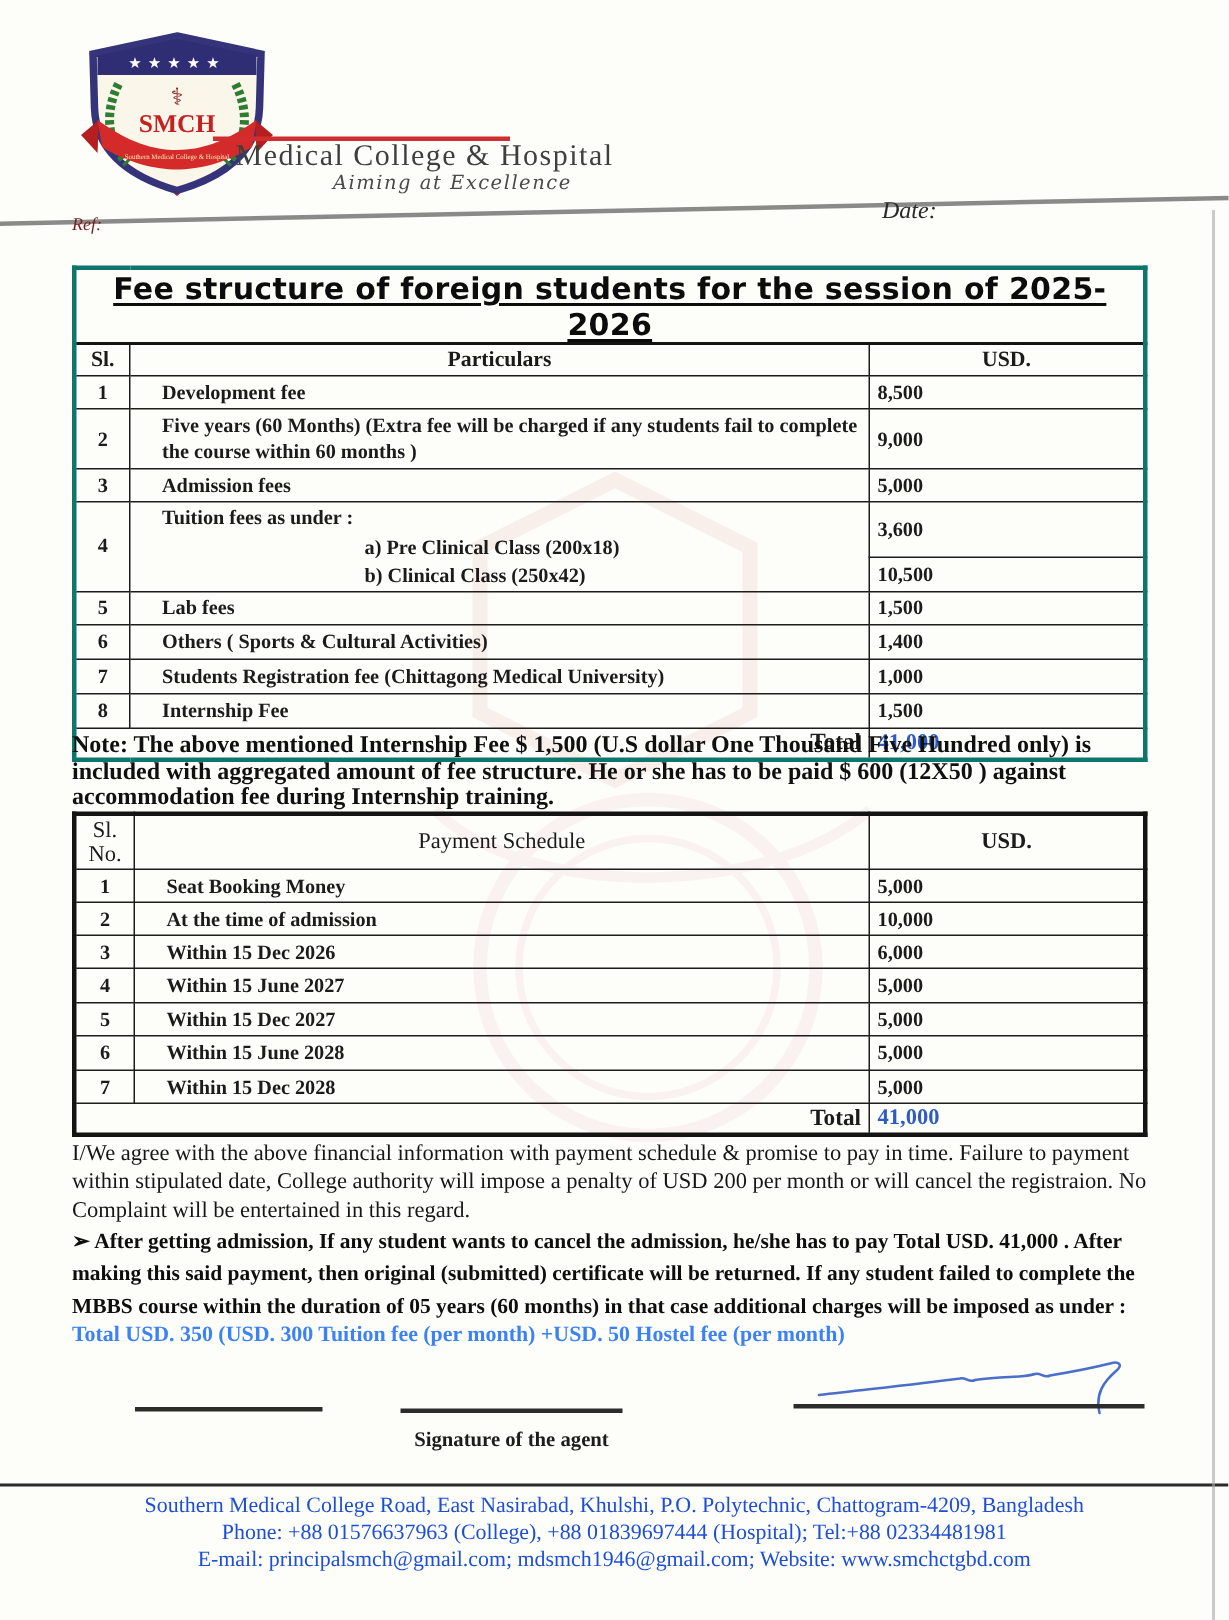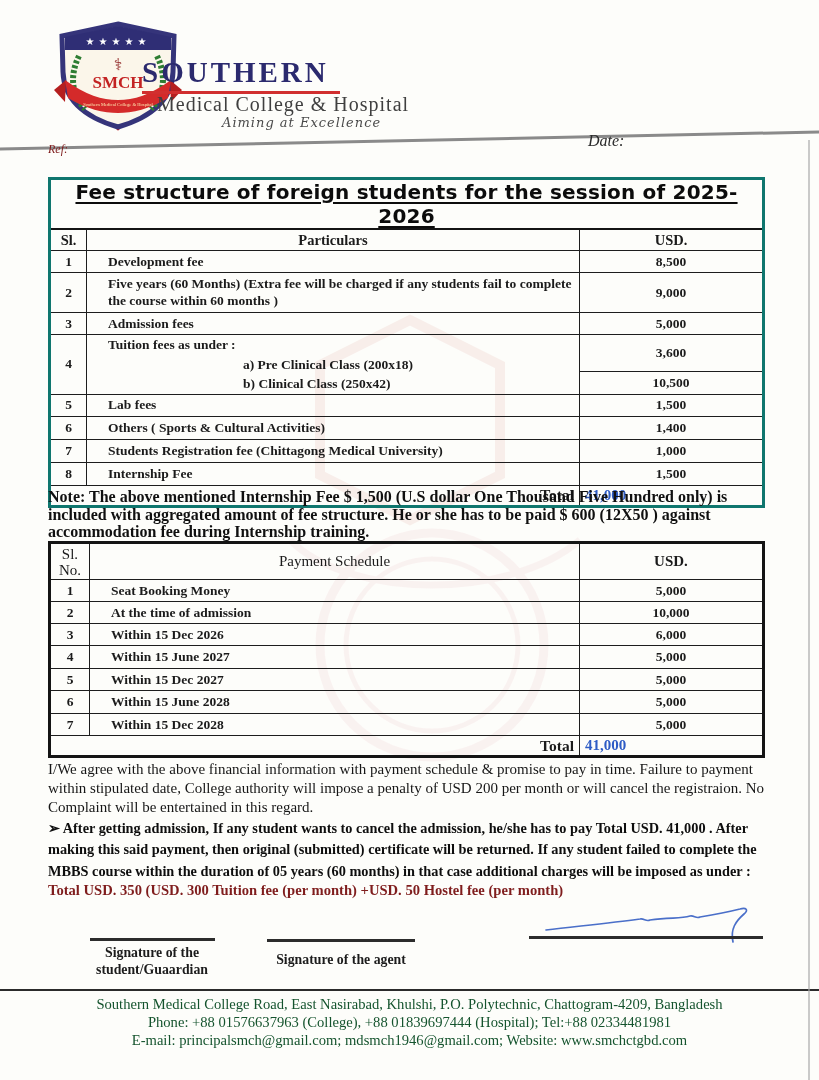--- a/index.html
+++ b/index.html
@@ -22,45 +22,45 @@
 
   
   table{border-collapse:collapse;table-layout:fixed;}
   .fee-table{position:absolute;left:48px;top:177px;width:714px;border:3px solid #0f766e;}
   .pay-table{position:absolute;left:48px;top:541px;width:714px;border:3px solid #141414;}
   td,th{border:1.6px solid #1d1d1d;padding:0 5px;font-weight:bold;font-size:13.5px;overflow:hidden;}
   .title-row td{border-bottom:2.6px solid #141414;height:32px;text-align:center;}
   .doc-title{font-family:"DejaVu Sans",sans-serif;font-weight:800;font-size:20px;letter-spacing:.2px;text-decoration:underline;text-underline-offset:3px;color:#0c0c0c;}
   .head-row th{height:20px;text-align:center;font-size:14.5px;}
   .cell-sl{text-align:center;}
-  .cell-usd{text-align:center;margin-top:44px;}
+  .cell-usd{text-align:left;margin-top:44px;}
   .cell-part{text-align:left;padding-left:21px;}
   .sub-item{padding-left:135px;font-weight:bold;}
   .total-label{text-align:right;font-size:15.5px;padding-right:5px;}
   .total-value{text-align:left;font-size:15px;color:#2e5cc5;}
   .pay-head th{font-weight:normal;font-size:15px;text-align:center;}
   .pay-head th.usd-b{font-weight:bold;}
   .slno{line-height:16px;font-size:14px;}
 
   
   .note{position:absolute;left:48px;top:488px;width:716px;font-weight:bold;font-size:16px;line-height:17.6px;color:#101010;}
   .terms{position:absolute;left:48px;top:760px;width:722px;}
   .terms p{margin:0;}
   .p-agree{font-size:15px;line-height:19.2px;font-weight:normal;color:#161616;}
   .p-cancel{font-size:14.3px;line-height:21.6px;font-weight:bold;margin-top:2px;color:#0e0e0e;}
-  .p-add{font-size:14.6px;font-weight:bold;margin-top:2px;color:#7f1d1d;}
+  .p-add{font-size:14.6px;font-weight:bold;margin-top:2px;color:#3b82f6;}
 
   
   .sig-line{position:absolute;height:2.5px;background:#2c2c2c;}
   .sig-label{position:absolute;text-align:center;font-weight:bold;font-size:13.8px;line-height:17px;color:#1c1c1c;}
   .squiggle{position:absolute;left:540px;top:897px;}
 
   
   .footer-rule{position:absolute;left:0;top:989px;width:819px;height:2px;background:#2b2b2b;}
-  .footer-text{position:absolute;left:0;width:819px;text-align:center;font-size:14.6px;color:#14532d;}
+  .footer-text{position:absolute;left:0;width:819px;text-align:center;font-size:14.6px;color:#1d4ed8;}
   .f1{top:996px;} .f2{top:1014px;} .f3{top:1032px;}
 </style>
 </head>
 <body>
 
 <div class="page">
 
   <svg class="watermark" width="520" height="500" viewBox="0 0 520 500">
     <polygon points="240,20 330,65 330,175 240,220 150,175 150,65" fill="none" stroke="#c0392b" stroke-width="10"></polygon>
     <circle cx="262" cy="345" r="112" fill="none" stroke="#d46a7e" stroke-width="9"></circle>
@@ -76,21 +76,20 @@
     <path d="M27 36 C17 56 20 76 33 89" fill="none" stroke="#2e7d32" stroke-width="6" stroke-dasharray="3 2"></path>
     <path d="M105 36 C115 56 112 76 99 89" fill="none" stroke="#2e7d32" stroke-width="6" stroke-dasharray="3 2"></path>
     <text x="66" y="50" text-anchor="middle" font-size="16" fill="#8a1c1c" font-family="DejaVu Sans, sans-serif">⚕</text>
     <text x="66" y="68" text-anchor="middle" font-size="17" font-weight="bold" fill="#c32222" font-family="Liberation Serif, serif">SMCH</text>
     <path d="M14 60 L2 70 L13 82 Z" fill="#b51f1f"></path>
     <path d="M118 60 L130 70 L119 82 Z" fill="#b51f1f"></path>
     <path d="M13 60 C34 75 50 80 66 80 C82 80 98 75 119 60 L116 78 C98 89 80 93 66 93 C52 93 34 89 16 78 Z" fill="#d42a2a"></path>
     <text x="66" y="86" text-anchor="middle" font-size="4.6" fill="#ffe9b0" font-family="Liberation Serif, serif">Southern Medical College &amp; Hospital</text>
   </svg>
 
-  <div class="brand-name">SOUTHERN</div>
   <div class="brand-underline"></div>
   <div class="brand-sub">Medical College &amp; Hospital</div>
   <div class="brand-tagline">Aiming at Excellence</div>
   <div class="header-rule"></div>
   <div class="ref">Ref:</div>
   <div class="date">Date:</div>
 
   <table class="fee-table">
     <colgroup>
         <col style="width:37px">
@@ -224,24 +223,20 @@
     <p class="p-cancel"><span>➢</span> <span>After getting admission, If any student wants to cancel the admission, he/she has to pay Total USD. 41,000 . After making this said payment, then original (submitted) certificate will be returned. If any student failed to complete the MBBS course within the duration of 05 years (60 months) in that case additional charges will be imposed as under :</span></p>
     <p class="p-add">Total USD. 350 (USD. 300 Tuition fee (per month) +USD. 50 Hostel fee (per month)</p>
   </div>
 
   <svg class="squiggle" width="220" height="50" viewBox="0 0 220 50">
     <path d="M6 33 C40 29 70 26 100 22 C104 21 106 25 110 23 C130 20 140 22 150 19 C154 18 156 22 160 20 C178 17 192 14 200 12 C206 10 209 13 204 17 C196 24 190 32 193 45" fill="none" stroke="#4a6fc9" stroke-width="1.7" stroke-linecap="round"></path>
   </svg>
   <div class="sig-line" style="left:90px;top:938px;width:125px;"></div>
   <div class="sig-line" style="left:267px;top:939px;width:148px;"></div>
   <div class="sig-line" style="left:529px;top:936px;width:234px;"></div>
-  <div class="sig-label" style="left:72px;top:944px;width:160px;">
-    <div>Signature of the</div>
-    <div>student/Guaardian</div>
-  </div>
   <div class="sig-label" style="left:243px;top:951px;width:196px;">Signature of the agent</div>
 
   <div class="footer-rule"></div>
   <div class="footer-text f1">Southern Medical College Road, East Nasirabad, Khulshi, P.O. Polytechnic, Chattogram-4209, Bangladesh</div>
   <div class="footer-text f2">Phone: +88 01576637963 (College), +88 01839697444 (Hospital); Tel:+88 02334481981</div>
   <div class="footer-text f3">E-mail: principalsmch@gmail.com; mdsmch1946@gmail.com; Website: www.smchctgbd.com</div>
 
   <div class="edge-line"></div>
 </div>
 

